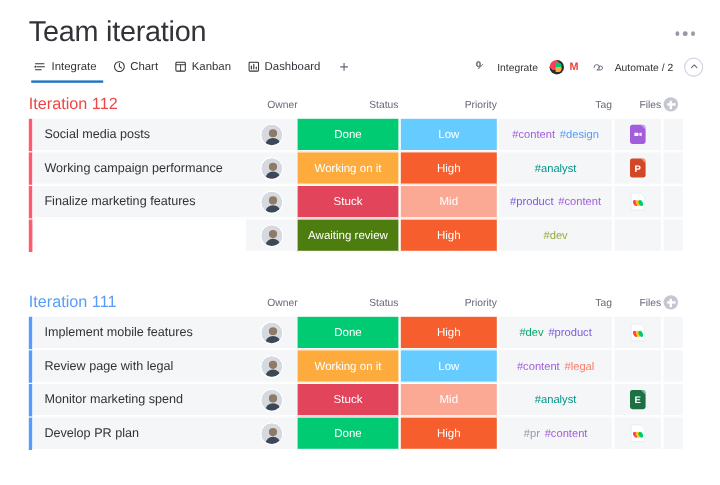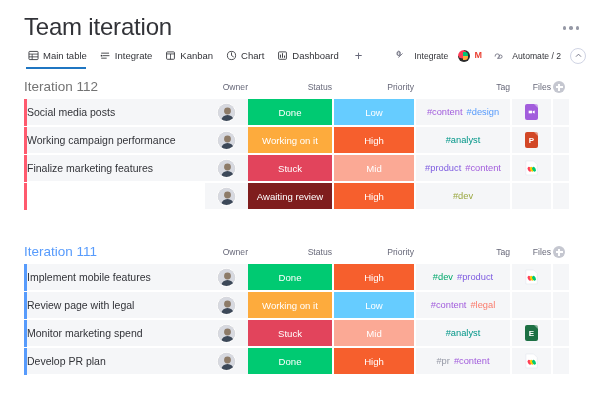--- a/index.html
+++ b/index.html
@@ -95,21 +95,21 @@
   .addcol::after{content:"";position:absolute;width:1.4px;height:7px;background:#fff;}
 
   .rows { position:absolute; top:20px; left:0; width:600px; }
   .row {
     position:absolute; left:24px; height:27px; width:545px;
   }
   .rowbar { position:absolute; left:0; top:0; width:3px; height:27px; }
   .rowname {
     position:absolute; left:3px; top:0; width:178px; height:27px;
     background:#f5f6f8; border-bottom:1px solid #fff;
-    display:flex; align-items:center; 
+    display:flex; align-items:center; padding-left:10px;
     font-size:10.5px; color:#323338;
   }
   .cell { position:absolute; top:0; height:27px; border-bottom:1px solid #fff;
           display:flex; align-items:center; justify-content:center; }
   .c-owner { left:181px; width:43px; background:#f5f6f8; }
   .avatar {
     width:19px;height:19px;border-radius:50%;
     background:#c4c4c4; overflow:hidden; position:relative;
     border:1.5px solid #fff;
   }
@@ -142,55 +142,46 @@
     <div class="page-title">Team iteration</div>
     <div class="kebab">
       <i></i>
         <i></i>
         <i></i>
     </div>
   </div>
 
   <div class="tabbar">
     <div class="tabs" id="tabs">
-        <div class="tab active">
-          <span class="ico">
-            <svg viewBox="0 0 14 14" width="11" height="11">
-              <rect x="1.2" y="1.8" width="11.6" height="10.4" rx="1" stroke="#323338" stroke-width="1.1" fill="none"></rect>
-              <path d="M1.2 5.2h11.6M5.3 5.2v7M1.2 8.7h11.6" stroke="#323338" stroke-width="1"></path>
-            </svg>
-          </span>
-          <span class="lbl">Main table</span>
-        </div>
         <div class="tab">
           <span class="ico">
             <svg viewBox="0 0 14 14" width="11" height="11">
               <path d="M2 4h9M4 7.2h7.5M2 10.4h6" stroke="#323338" stroke-width="1.1" stroke-linecap="round"></path>
               <circle cx="2" cy="7.2" r="1.1" fill="#323338"></circle>
             </svg>
           </span>
           <span class="lbl">Integrate</span>
         </div>
         <div class="tab">
           <span class="ico">
             <svg viewBox="0 0 14 14" width="11" height="11">
-              <rect x="2" y="2.4" width="10" height="9.4" rx="1" stroke="#323338" stroke-width="1.1" fill="none"></rect>
-              <path d="M2 5h10M7 5v6.8" stroke="#323338" stroke-width="1"></path>
+              <circle cx="7" cy="7" r="5.2" stroke="#323338" stroke-width="1.1" fill="none"></circle>
+              <path d="M7 3.6V7l2.4 1.6" stroke="#323338" stroke-width="1.1" fill="none" stroke-linecap="round"></path>
             </svg>
           </span>
-          <span class="lbl">Kanban</span>
+          <span class="lbl">Chart</span>
         </div>
         <div class="tab">
           <span class="ico">
             <svg viewBox="0 0 14 14" width="11" height="11">
-              <circle cx="7" cy="7" r="5.2" stroke="#323338" stroke-width="1.1" fill="none"></circle>
-              <path d="M7 3.6V7l2.4 1.6" stroke="#323338" stroke-width="1.1" fill="none" stroke-linecap="round"></path>
+              <rect x="2" y="2.4" width="10" height="9.4" rx="1" stroke="#323338" stroke-width="1.1" fill="none"></rect>
+              <path d="M2 5h10M7 5v6.8" stroke="#323338" stroke-width="1"></path>
             </svg>
           </span>
-          <span class="lbl">Chart</span>
+          <span class="lbl">Kanban</span>
         </div>
         <div class="tab">
           <span class="ico">
             <svg viewBox="0 0 14 14" width="11" height="11">
               <rect x="2" y="2.4" width="10" height="9.4" rx="1" stroke="#323338" stroke-width="1.1" fill="none"></rect>
               <path d="M4.4 9.4V6.4M7 9.4V4.6M9.6 9.4V7.6" stroke="#323338" stroke-width="1.2" stroke-linecap="round"></path>
             </svg>
           </span>
           <span class="lbl">Dashboard</span>
         </div>
@@ -226,21 +217,21 @@
       <div class="collapse-btn">
         <svg viewBox="0 0 12 12" width="9" height="9">
             <path d="M3 7.2 L6 4.2 L9 7.2" stroke="#676879" stroke-width="1.2" fill="none" stroke-linecap="round" stroke-linejoin="round"></path>
           </svg>
       </div>
     </div>
   </div>
 
   <div id="groups">
       <div class="group" style="top: 79px;">
-        <div class="group-title" style="color:#737373">Iteration 112</div>
+        <div class="group-title" style="color:#ef4444">Iteration 112</div>
         <div class="col-headers">
           <div class="colh" style="left:205px;width:43px;">Owner</div>
           <div class="colh" style="left:248px;width:84px;">Status</div>
           <div class="colh" style="left:334px;width:80px;">Priority</div>
           <div class="colh" style="left:416px;width:94px;">Tag</div>
           <div class="colh" style="left:512px;width:39px;">Files</div>
           <div class="addcol" style="left:553px;"></div>
         </div>
         <div class="rows">
           <div class="row" style="top:0px">
@@ -317,21 +308,21 @@
           </div>
           <div class="row" style="top:84px">
             <div class="rowbar" style="background:#ff5a6e"></div>
             <div class="cell c-owner">
               <span class="avatar"><svg viewBox="0 0 20 20" width="19" height="19">
                   <rect width="20" height="20" fill="#d7d9e0"></rect>
                   <circle cx="10" cy="7.4" r="3.6" fill="#8d7b68"></circle>
                   <ellipse cx="10" cy="17" rx="6.4" ry="5.4" fill="#3c4858"></ellipse>
                 </svg></span>
             </div>
-            <div class="cell c-status" style="background:#7f1d1d">Awaiting review</div>
+            <div class="cell c-status" style="background:#4d7c0f">Awaiting review</div>
             <div class="cell c-priority" style="background:#f65f2d">High</div>
             <div class="cell c-tag">
               <span class="tag" style="color:#9aa840">#dev</span>
             </div>
             <div class="cell c-files"></div>
             <div class="cell c-blank"></div>
           </div>
         </div>
       </div>
       <div class="group" style="top: 244px;">

